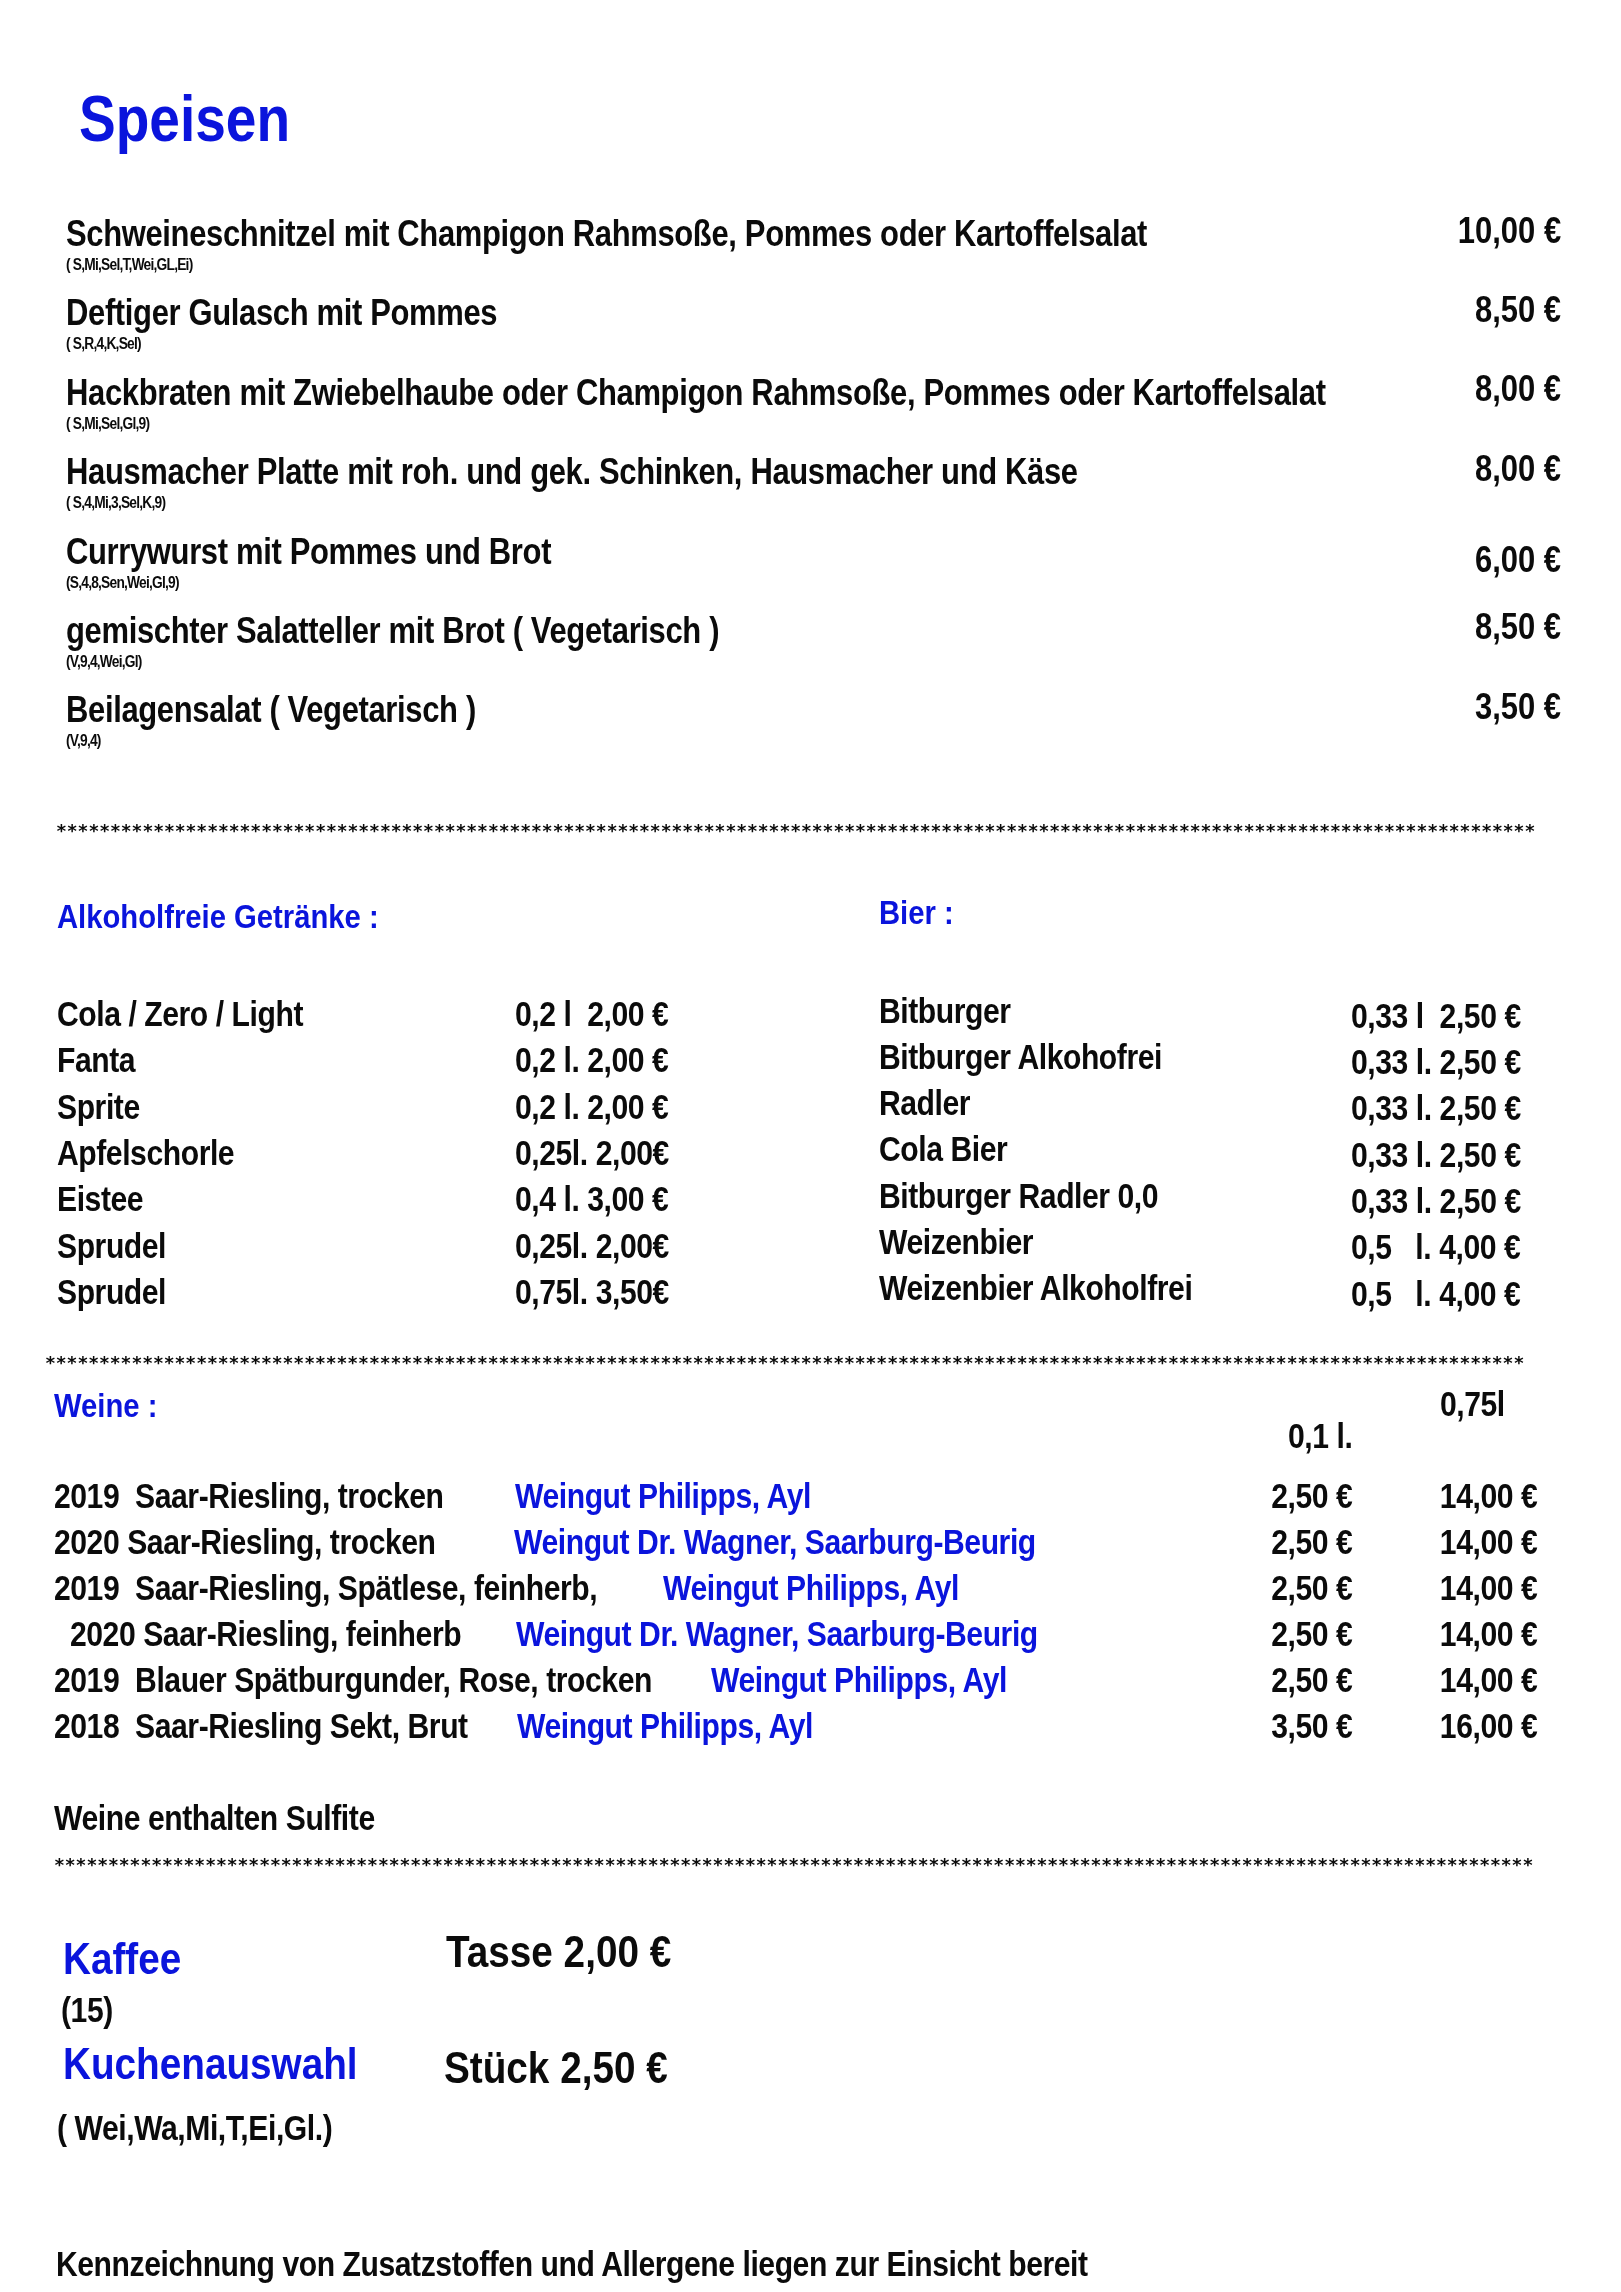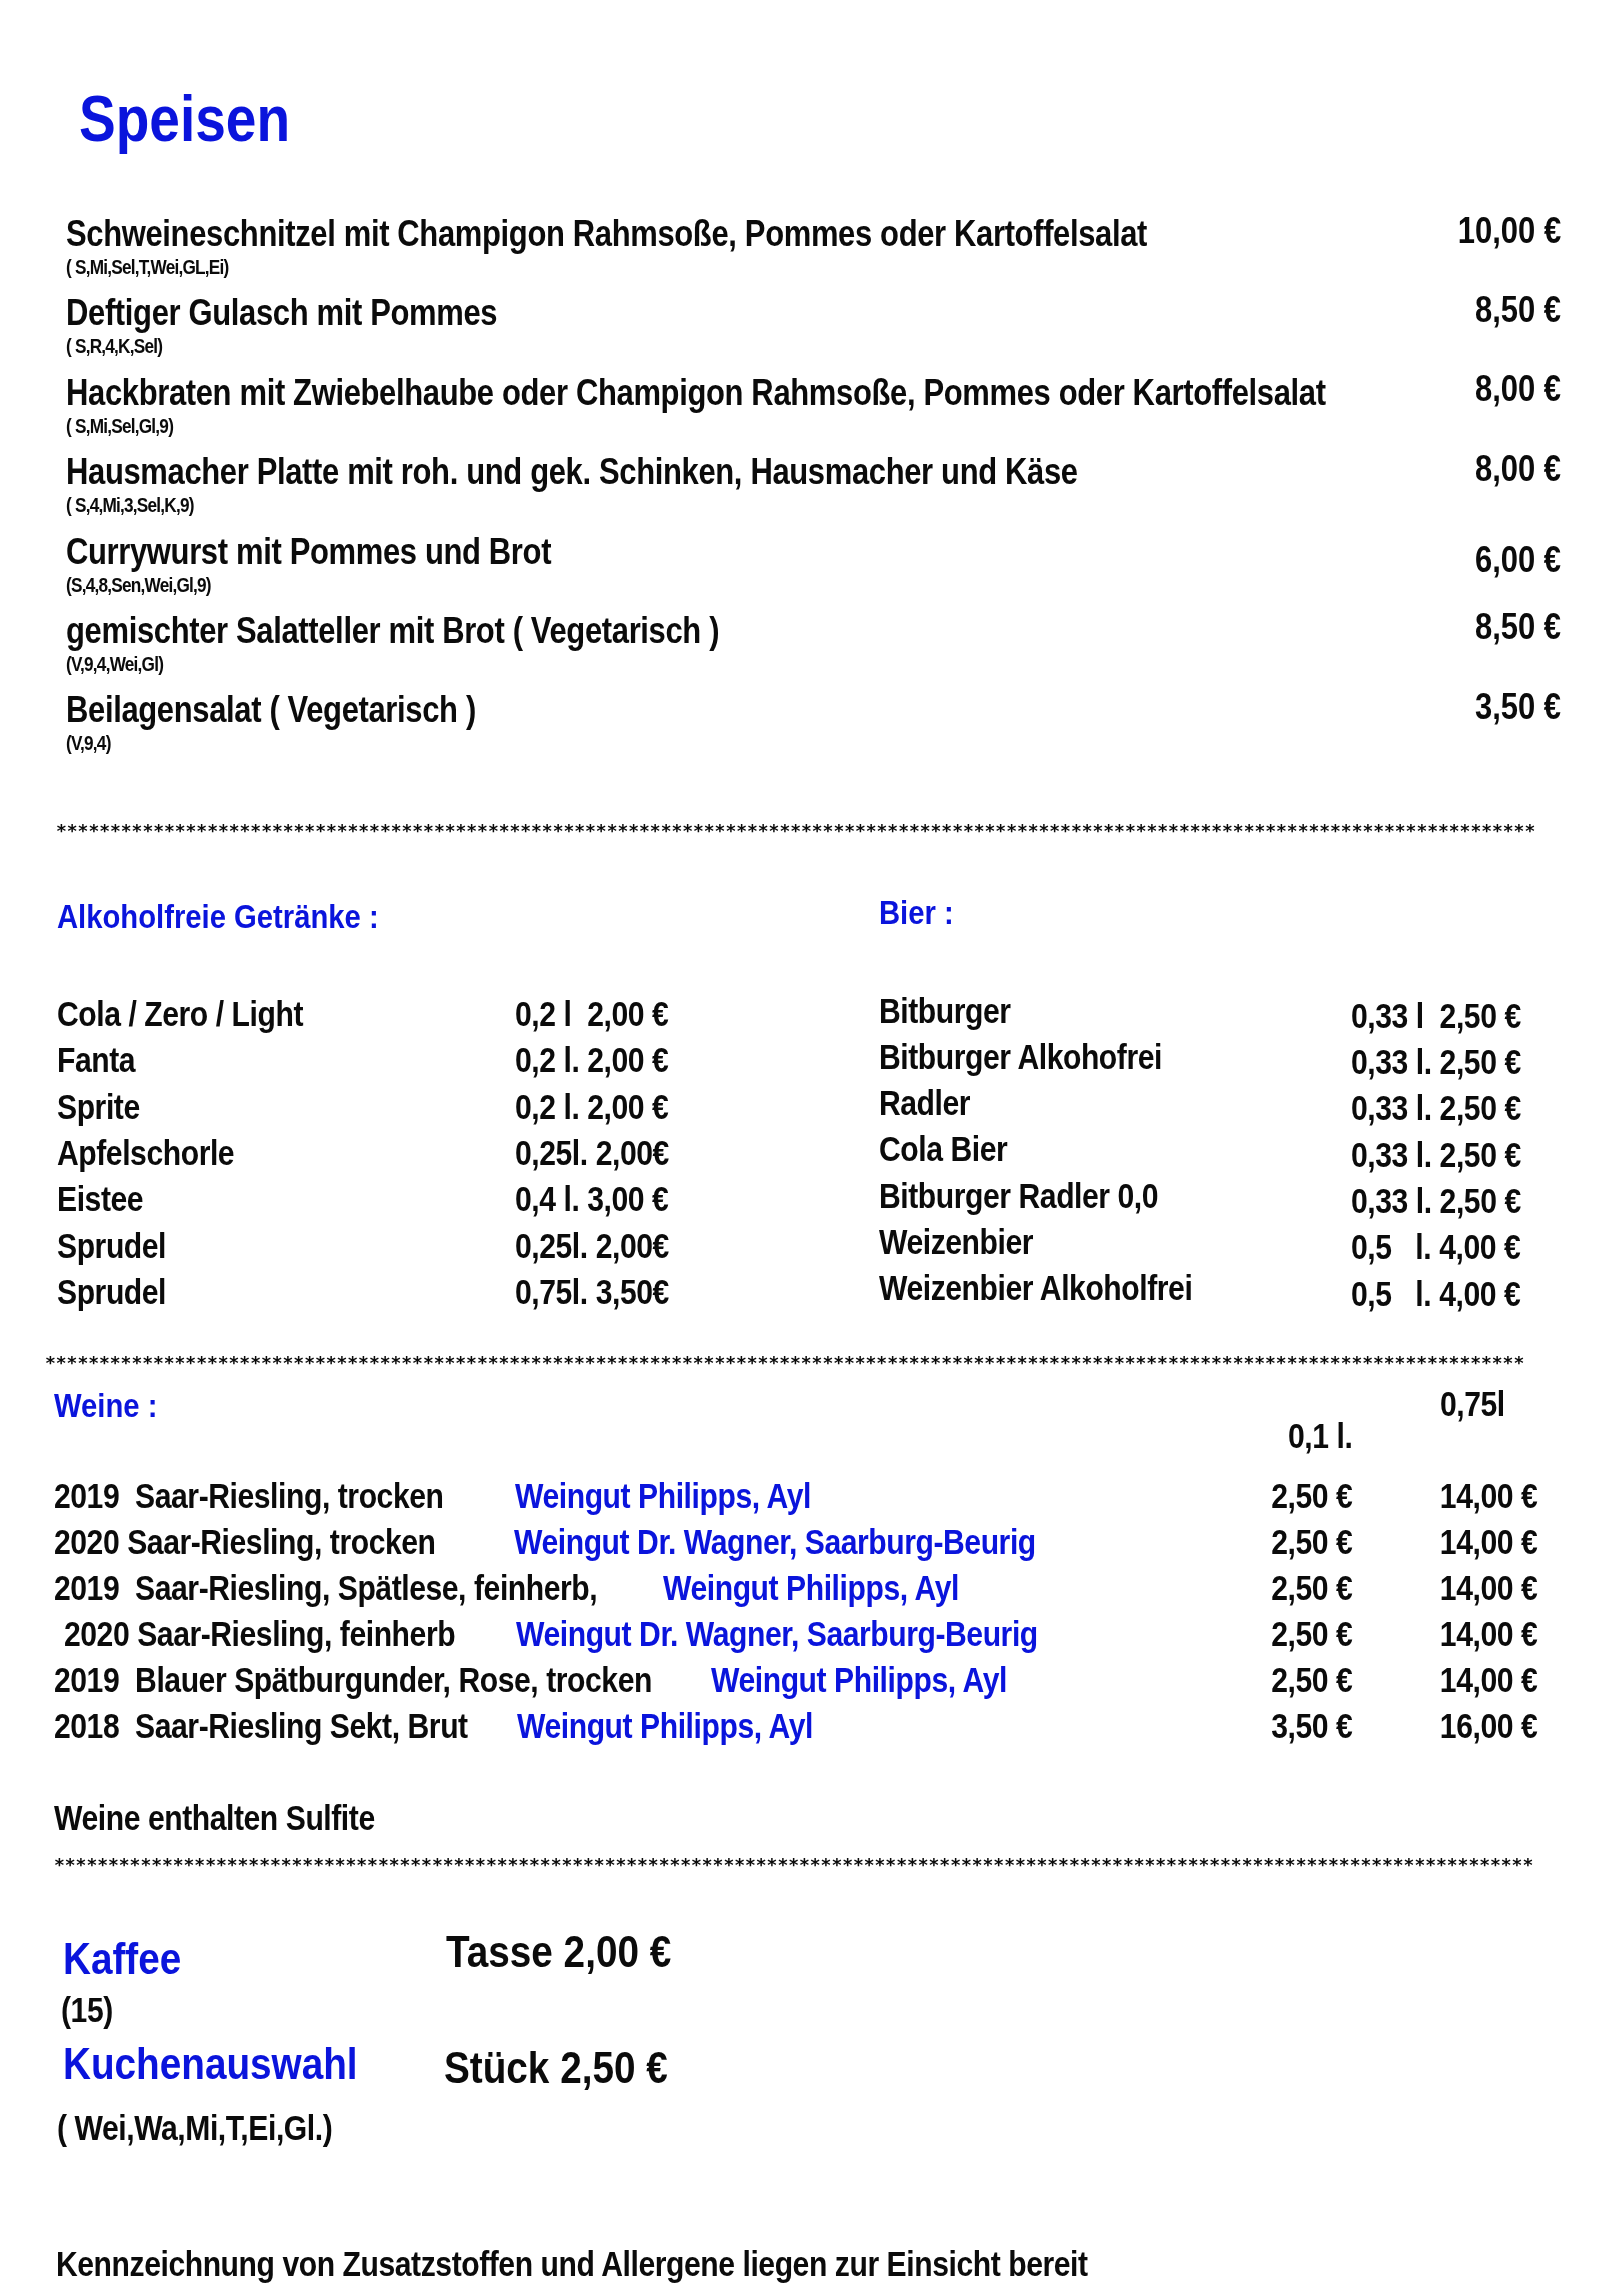--- a/index.html
+++ b/index.html
@@ -2,21 +2,21 @@
 <html style="font-size:14.3px"><head>
 <meta charset="utf-8">
 <style>
   html, body { margin: 0; padding: 0; background: #ffffff; }
   body { width: 1622px; height: 2293px; position: relative; overflow: hidden;
          font-family: "Liberation Sans", "DejaVu Sans", sans-serif; color: #0b0b0b; }
   .abs { position: absolute; white-space: nowrap; }
   .blue { color: #0a14dc; }
   .title { font-size: 64px; font-weight: bold; }
   .food-name { font-size: 36px; font-weight: bold; letter-spacing: -0.4px; }
-  .allergen { font-size: 20px; font-weight: bold; letter-spacing: -0.9px; }
+  .allergen { font-size: 16px; font-weight: bold; letter-spacing: -0.9px; }
   .price { font-size: 36px; font-weight: bold; text-align: right; }
   .sep { font-family: "DejaVu Sans Mono", monospace; font-size: 18px; font-weight: bold; letter-spacing: -0.04px; overflow: hidden; }
   .h2 { font-size: 34px; font-weight: bold; }
   .row { font-size: 35px; font-weight: bold; letter-spacing: -0.5px; }
   .big { font-size: 45px; font-weight: bold; }
   .squeeze { display: inline-block; transform: scaleX(0.86); transform-origin: left center; }
   .squeeze-r { display: inline-block; transform: scaleX(0.86); transform-origin: right center; }
 </style>
 </head>
 <body>
@@ -109,21 +109,21 @@
     <div class="abs row" style="right:270px; top:1476px;"><span class="squeeze-r" style="white-space: pre;">2,50 €</span></div>
     <div class="abs row" style="right:85px; top:1476px;"><span class="squeeze-r" style="white-space: pre;">14,00 €</span></div>
     <div class="abs row" style="left:54px; top:1522px;"><span class="squeeze" style="white-space: pre;">2020 Saar-Riesling, trocken</span></div>
     <div class="abs row blue" style="left:514px; top:1522px;"><span class="squeeze" style="white-space: pre;">Weingut Dr. Wagner, Saarburg-Beurig</span></div>
     <div class="abs row" style="right:270px; top:1522px;"><span class="squeeze-r" style="white-space: pre;">2,50 €</span></div>
     <div class="abs row" style="right:85px; top:1522px;"><span class="squeeze-r" style="white-space: pre;">14,00 €</span></div>
     <div class="abs row" style="left:54px; top:1568px;"><span class="squeeze" style="white-space: pre;">2019  Saar-Riesling, Spätlese, feinherb,</span></div>
     <div class="abs row blue" style="left:663px; top:1568px;"><span class="squeeze" style="white-space: pre;">Weingut Philipps, Ayl</span></div>
     <div class="abs row" style="right:270px; top:1568px;"><span class="squeeze-r" style="white-space: pre;">2,50 €</span></div>
     <div class="abs row" style="right:85px; top:1568px;"><span class="squeeze-r" style="white-space: pre;">14,00 €</span></div>
-    <div class="abs row" style="left:64px; top:1614px;"><span class="squeeze" style="white-space: pre;">2020 Saar-Riesling, feinherb</span></div>
+    <div class="abs row" style="left:70px; top:1614px;"><span class="squeeze" style="white-space: pre;">2020 Saar-Riesling, feinherb</span></div>
     <div class="abs row blue" style="left:516px; top:1614px;"><span class="squeeze" style="white-space: pre;">Weingut Dr. Wagner, Saarburg-Beurig</span></div>
     <div class="abs row" style="right:270px; top:1614px;"><span class="squeeze-r" style="white-space: pre;">2,50 €</span></div>
     <div class="abs row" style="right:85px; top:1614px;"><span class="squeeze-r" style="white-space: pre;">14,00 €</span></div>
     <div class="abs row" style="left:54px; top:1660px;"><span class="squeeze" style="white-space: pre;">2019  Blauer Spätburgunder, Rose, trocken</span></div>
     <div class="abs row blue" style="left:711px; top:1660px;"><span class="squeeze" style="white-space: pre;">Weingut Philipps, Ayl</span></div>
     <div class="abs row" style="right:270px; top:1660px;"><span class="squeeze-r" style="white-space: pre;">2,50 €</span></div>
     <div class="abs row" style="right:85px; top:1660px;"><span class="squeeze-r" style="white-space: pre;">14,00 €</span></div>
     <div class="abs row" style="left:54px; top:1706px;"><span class="squeeze" style="white-space: pre;">2018  Saar-Riesling Sekt, Brut</span></div>
     <div class="abs row blue" style="left:517px; top:1706px;"><span class="squeeze" style="white-space: pre;">Weingut Philipps, Ayl</span></div>
     <div class="abs row" style="right:270px; top:1706px;"><span class="squeeze-r" style="white-space: pre;">3,50 €</span></div>

